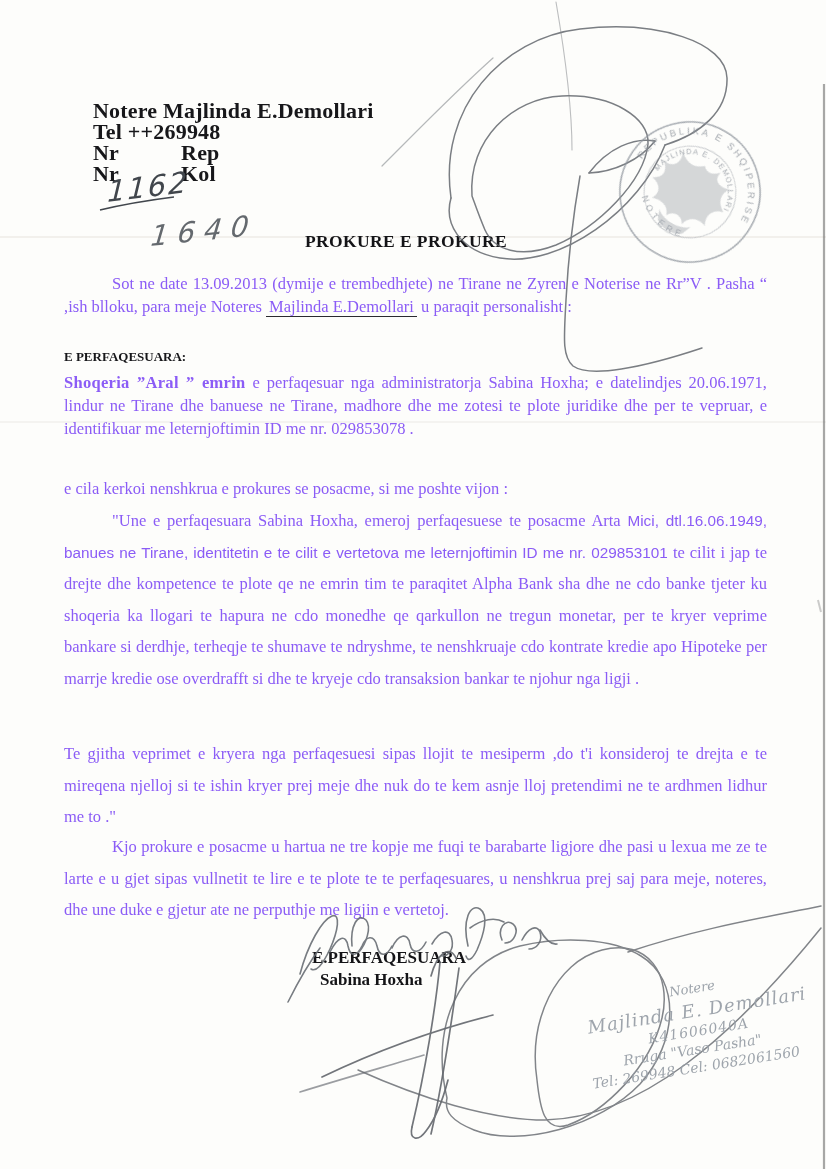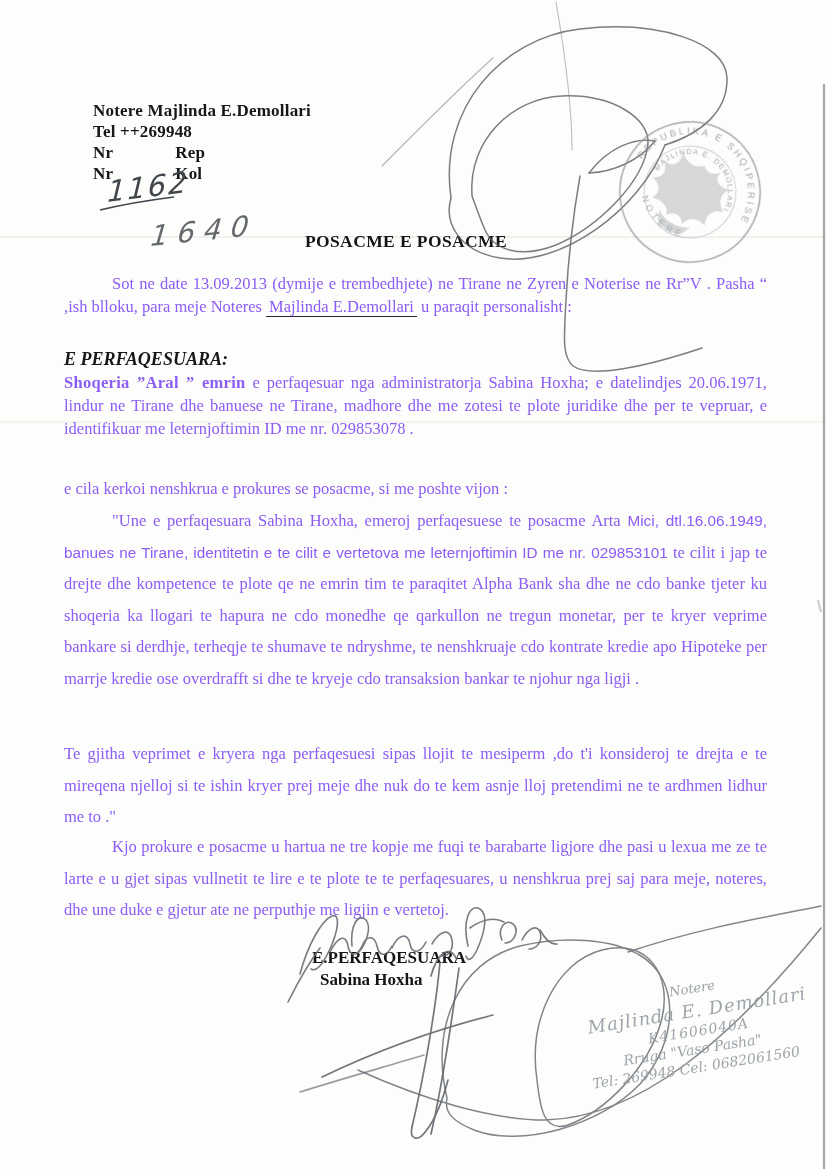--- a/index.html
+++ b/index.html
@@ -6,28 +6,28 @@
   .page{
     position:relative;
     width:826px;height:1169px;
     margin:0 auto;
     background:#fdfdfb;
     font-family:"Liberation Serif", serif;
     color:#1e1e22;
     overflow:hidden;
   }
   .abs{position:absolute;}
-  .hdr{left:93px;top:100px;font-weight:bold;font-size:17px;line-height:21px;letter-spacing:.2px;color:#17171a;}
+  .hdr{left:93px;top:100px;font-weight:bold;font-size:22px;line-height:21px;letter-spacing:.2px;color:#17171a;}
   .hdr .row{white-space:pre;}
   .hdr .gap{display:inline-block;width:62px;}
   .title{left:0;right:14px;top:231px;text-align:center;font-weight:bold;font-size:17.5px;letter-spacing:.4px;color:#141417;}
   .para{left:64px;width:703px;font-size:16.5px;text-align:justify;color:#8b5cf6;}
   .p1{top:272px;line-height:23px;text-indent:48px;}
   .name-underline{border-bottom:1.2px solid #2a2a2e;padding:0 3px;}
-  .h2{left:64px;top:349px;font-weight:bold;font-size:18px;color:#17171a;font-style:italic;}
+  .h2{left:64px;top:349px;font-weight:bold;font-size:13px;color:#17171a;}
   .p2{top:371px;line-height:23px;}
   .p2 b{letter-spacing:.3px;}
   .p3{top:477px;line-height:23px;}
   .p4{top:505px;line-height:31.5px;text-indent:48px;}
   .sans-seg{font-family:"Liberation Sans", sans-serif;font-size:15.3px;}
   .p5{top:738px;line-height:31.5px;}
   .p6{top:831px;line-height:31.5px;text-indent:48px;}
   .sig{left:312px;top:947px;font-weight:bold;font-size:17px;color:#141417;line-height:22px;}
   .sig .nm{margin-left:8px;}
   svg.overlay{position:absolute;left:0;top:0;pointer-events:none;}
@@ -41,21 +41,21 @@
   <div class="band" style="top:236px"></div>
   <div class="band" style="top:421px;opacity:.5"></div>
 
   <div class="abs hdr">
     <div class="row">Notere Majlinda E.Demollari</div>
     <div class="row">Tel ++269948</div>
     <div class="row"><span>Nr</span><span class="gap"></span><span>Rep</span></div>
     <div class="row"><span>Nr</span><span class="gap"></span><span>Kol</span></div>
   </div>
 
-  <div class="abs title">POSACME E POSACME</div>
+  <div class="abs title">PROKURE E PROKURE</div>
 
   <div class="abs para p1"><span>Sot ne date 13.09.2013 (dymije e trembedhjete) ne Tirane ne Zyren e Noterise ne Rr”V . Pasha “ ,ish blloku, para meje Noteres</span> <span class="name-underline">Majlinda E.Demollari</span><span> u paraqit personalisht :</span></div>
 
   <div class="abs h2">E PERFAQESUARA:</div>
   <div class="abs para p2"><b>Shoqeria ”Aral ” emrin</b><span> e perfaqesuar nga administratorja Sabina Hoxha; e datelindjes 20.06.1971, lindur ne Tirane dhe banuese ne Tirane, madhore dhe me zotesi te plote juridike dhe per te vepruar, e identifikuar me leternjoftimin ID me nr. 029853078 .</span></div>
 
   <div class="abs para p3">e cila kerkoi nenshkrua e prokures se posacme, si me poshte vijon :</div>
 
   <div class="abs para p4"><span>"Une e perfaqesuara Sabina Hoxha, emeroj perfaqesuese te posacme Arta </span><span class="sans-seg">Mici, dtl.16.06.1949, banues ne Tirane, identitetin e te cilit e vertetova me leternjoftimin ID me nr. 029853101 </span><span>te cilit i jap te drejte dhe kompetence te plote qe ne emrin tim te paraqitet Alpha Bank sha dhe ne cdo banke tjeter ku shoqeria ka llogari te hapura ne cdo monedhe qe qarkullon ne tregun monetar, per te kryer veprime bankare si derdhje, terheqje te shumave te ndryshme, te nenshkruaje cdo kontrate kredie apo Hipoteke per marrje kredie ose overdrafft si dhe te kryeje cdo transaksion bankar te njohur nga ligji .</span></div>
 

